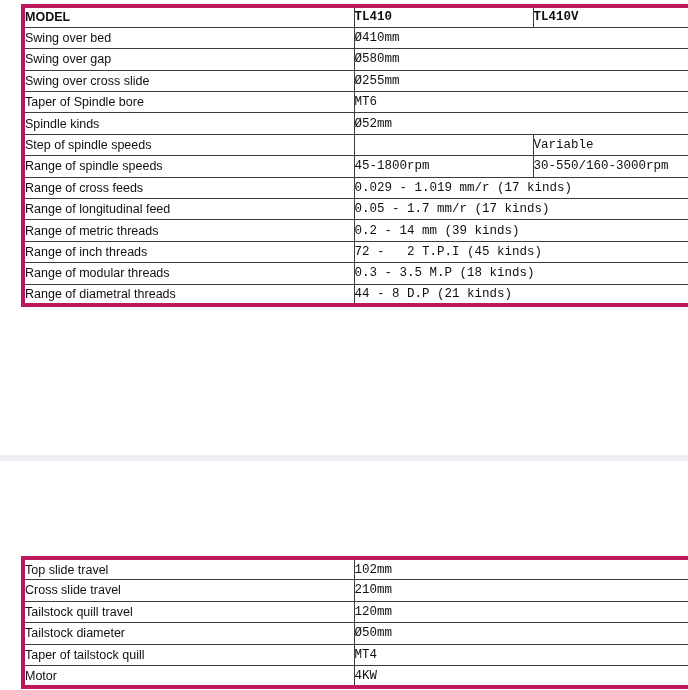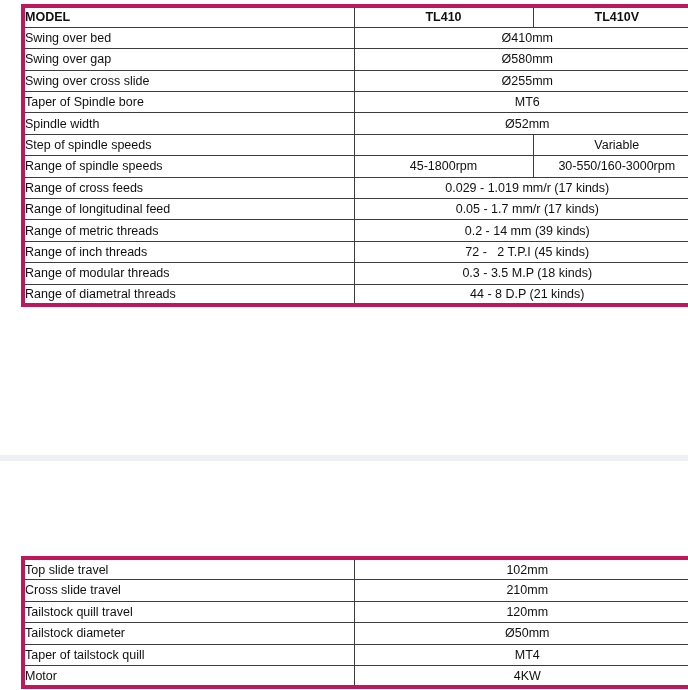--- a/index.html
+++ b/index.html
@@ -34,22 +34,23 @@
     color: #101010;
     vertical-align: middle;
     overflow: hidden;
   }
   table.spec-table.bottom td { height: 21.5px; }
   td.label {
     text-align: left;
     padding-left: 7px;
   }
   td.val {
-    text-align: center;
+    text-align: left;
     white-space: pre;
+    font-family: Liberation Mono, monospace;
   }
   tr.hdr td { font-weight: bold; }
   .divider {
     position: absolute;
     left: 0;
     top: 455px;
     width: 688px;
     height: 6px;
   }
 </style>
@@ -80,21 +81,21 @@
         </tr>
         <tr>
           <td class="label">Swing over cross slide</td>
           <td class="val" colspan="2">Ø255mm</td>
         </tr>
         <tr>
           <td class="label">Taper of Spindle bore</td>
           <td class="val" colspan="2">MT6</td>
         </tr>
         <tr>
-          <td class="label">Spindle width</td>
+          <td class="label">Spindle kinds</td>
           <td class="val" colspan="2">Ø52mm</td>
         </tr>
         <tr>
           <td class="label">Step of spindle speeds</td>
           <td class="val"></td>
           <td class="val">Variable</td>
         </tr>
         <tr>
           <td class="label">Range of spindle speeds</td>
           <td class="val">45-1800rpm</td>

